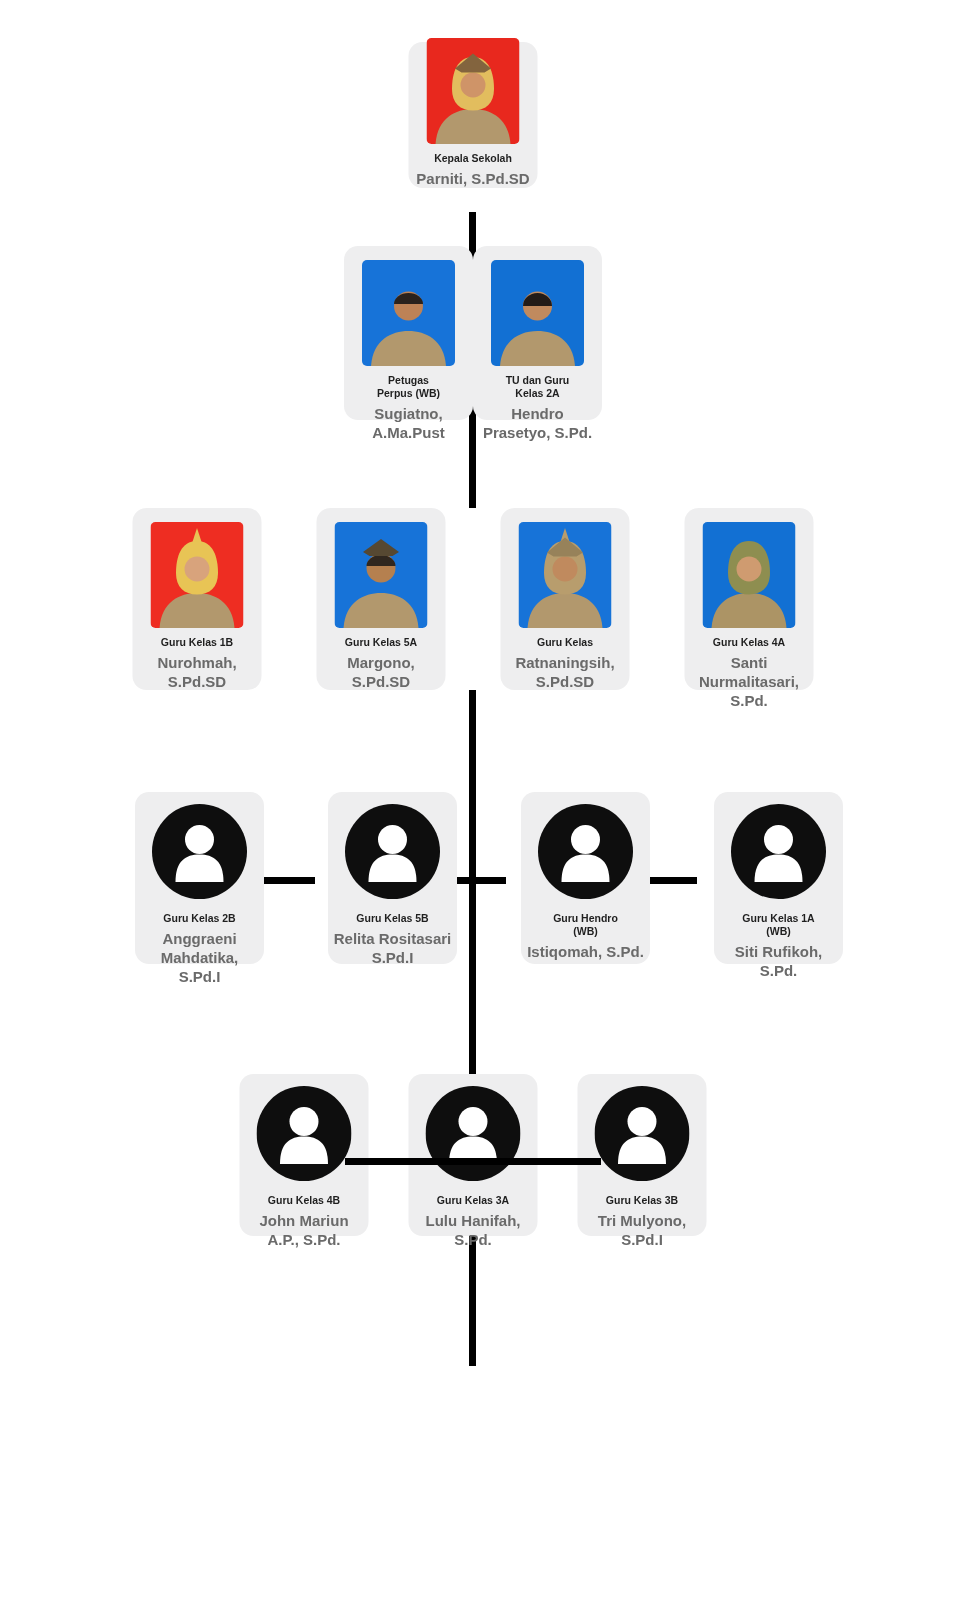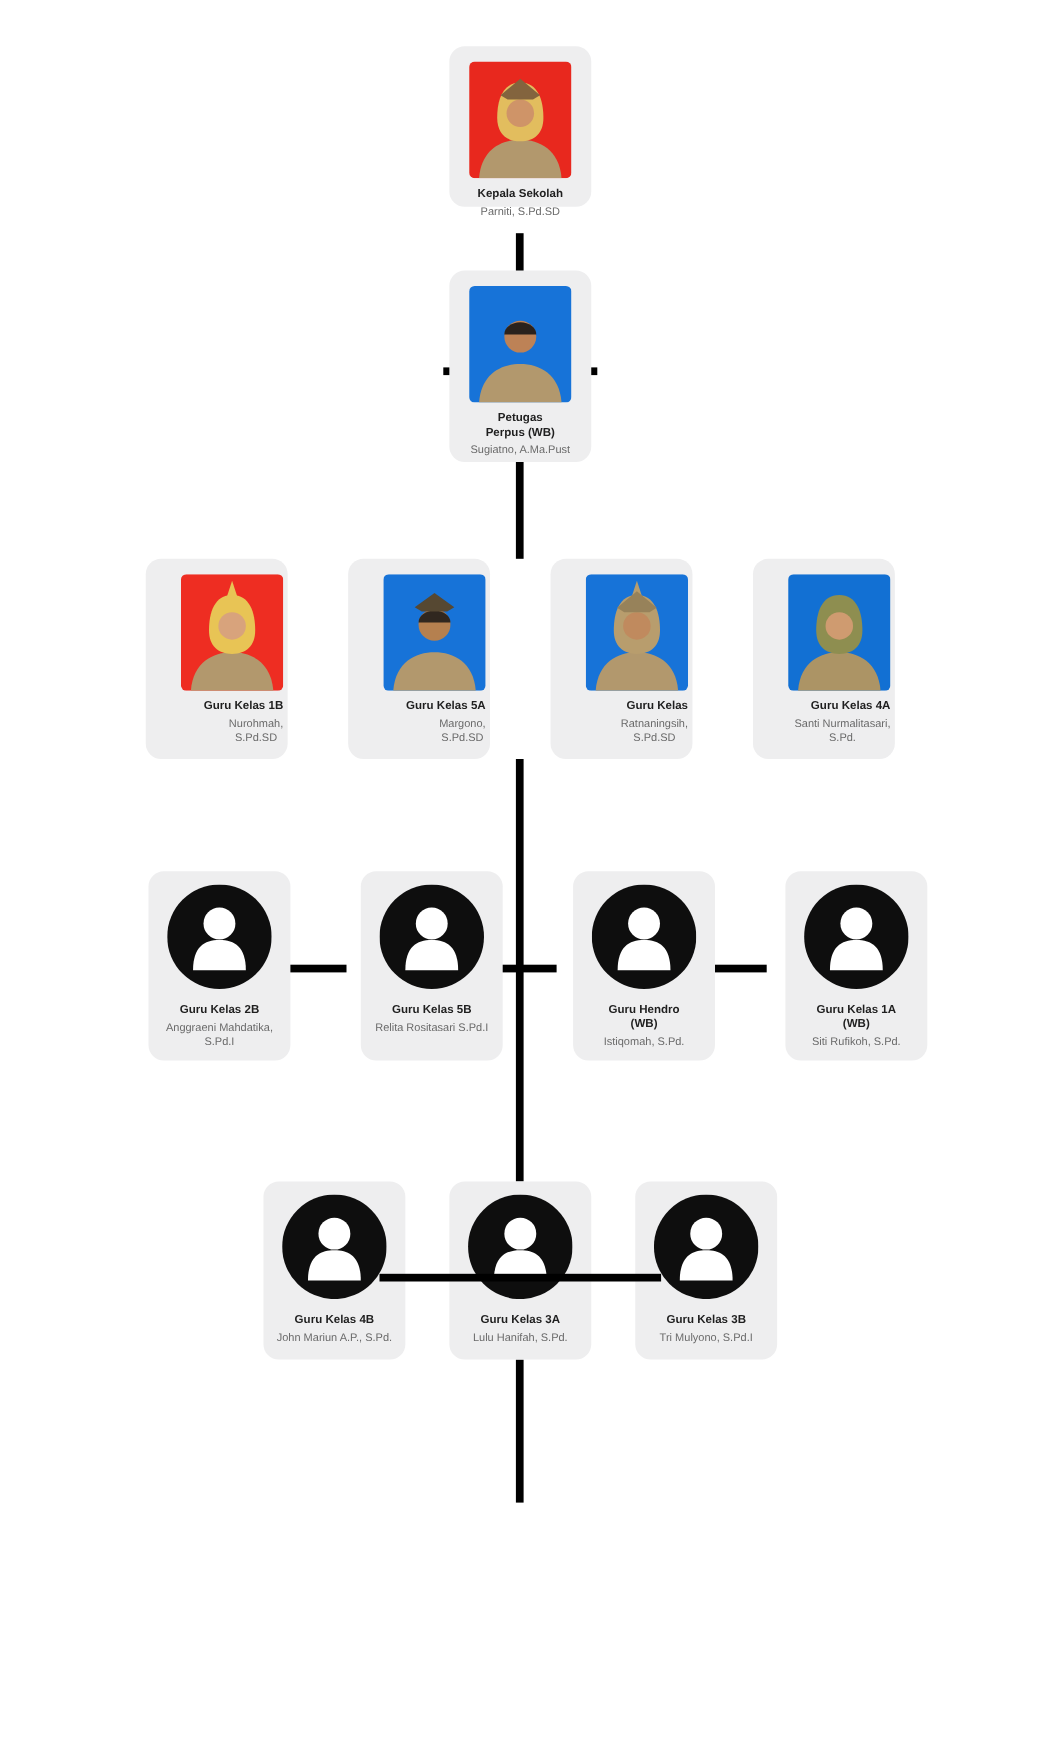--- a/index.html
+++ b/index.html
@@ -18,38 +18,38 @@
   .line.h.over{z-index:3;}
   .row{
     position:absolute;left:473px;transform:translateX(-50%);
     display:flex;align-items:flex-start;z-index:2;
   }
   .card{
     width:129px;background:var(--card-bg);border-radius:14px;
     display:flex;flex-direction:column;align-items:center;
     padding:14px 4px 0 4px;box-sizing:border-box;position:relative;z-index:2;
   }
-  .row-1 .card{height:146px;}
+  .row-1 .card{height:146px;justify-content:flex-end;}
   .row-2 .card{height:174px;}
-  .row-3 .card{height:182px;align-items:flex-end;}
+  .row-3 .card{height:182px;}
   .row-4 .card{height:172px;}
   .row-5 .card{height:162px;}
   .row-6 .card{height:158px;}
   .photo{width:93px;height:106px;line-height:0;}
   .photo.avatar{width:95px;height:95px;margin-top:-2px;}
   .row-5 .photo{position:relative;z-index:4;}
   .row-5 .role,.row-5 .person{position:relative;z-index:4;}
   .role{
     margin-top:8px;font-size:10.5px;font-weight:700;color:var(--role-color);
     text-align:center;line-height:1.22;white-space:pre-line;
   }
   .row-4 .role,.row-5 .role{margin-top:13px;}
   .person{
-    margin-top:4px;font-size:10px;color:var(--name-color);
-    text-align:center;line-height:1.28;white-space:pre-line;
+    margin-top:4px;font-size:15px;color:var(--name-color);
+    text-align:center;line-height:1.28;white-space:pre-line;font-weight:bold;
   }
 </style>
 </head>
 <body>
 
 <div id="chart">
 
   <div class="line v" style="top:212px;height:296px"></div>
   <div class="line v" style="top:690px;height:384px"></div>
   <div class="line v" style="top:1236px;height:130px"></div>
@@ -85,20 +85,31 @@
     <div class="photo"><svg viewBox="0 0 93 106" width="93" height="106" xmlns="http://www.w3.org/2000/svg">
             <rect x="0" y="0" width="93" height="106" rx="5" fill="#1773d8"></rect>
             <path d="M9 106 C11 80 29 71 46.5 71 C64 71 82 80 84 106 Z" fill="#b2986d"></path>
             <circle cx="46.5" cy="46" r="14.5" fill="#bd8256"></circle>
             <path d="M32 44 a14.5 11 0 0 1 29 0 z" fill="#2a221d"></path>
           </svg></div>
     <div class="role">Petugas
 Perpus (WB)</div>
     <div class="person">Sugiatno, A.Ma.Pust</div>
   </div>
+      <div class="card">
+    <div class="photo"><svg viewBox="0 0 93 106" width="93" height="106" xmlns="http://www.w3.org/2000/svg">
+            <rect x="0" y="0" width="93" height="106" rx="5" fill="#1270d3"></rect>
+            <path d="M9 106 C11 80 29 71 46.5 71 C64 71 82 80 84 106 Z" fill="#b2986d"></path>
+            <circle cx="46.5" cy="46" r="14.5" fill="#c08a5e"></circle>
+            <path d="M32 46 a14.5 13 0 0 1 29 0 z" fill="#221b17"></path>
+          </svg></div>
+    <div class="role">TU dan Guru
+Kelas 2A</div>
+    <div class="person">Hendro Prasetyo, S.Pd.</div>
+  </div>
     </div>
     <div class="row row-3" style="top: 508px; gap: 55px;">
       <div class="card">
     <div class="photo"><svg viewBox="0 0 93 106" width="93" height="106" xmlns="http://www.w3.org/2000/svg">
             <rect x="0" y="0" width="93" height="106" rx="5" fill="#ee2d22"></rect>
             <path d="M9 106 C11 80 29 71 46.5 71 C64 71 82 80 84 106 Z" fill="#b2986d"></path>
             <path d="M46.5 6 L39 29 L54 29 Z" fill="#e8c455"></path>
             <path d="M46.5 19 C30.5 19 25.5 35 25.5 51 C25.5 65 33.5 72.5 46.5 72.5 C59.5 72.5 67.5 65 67.5 51 C67.5 35 62.5 19 46.5 19 Z" fill="#e8c455"></path>
             <circle cx="46.5" cy="47" r="12.5" fill="#d8a37c"></circle>
           </svg></div>

